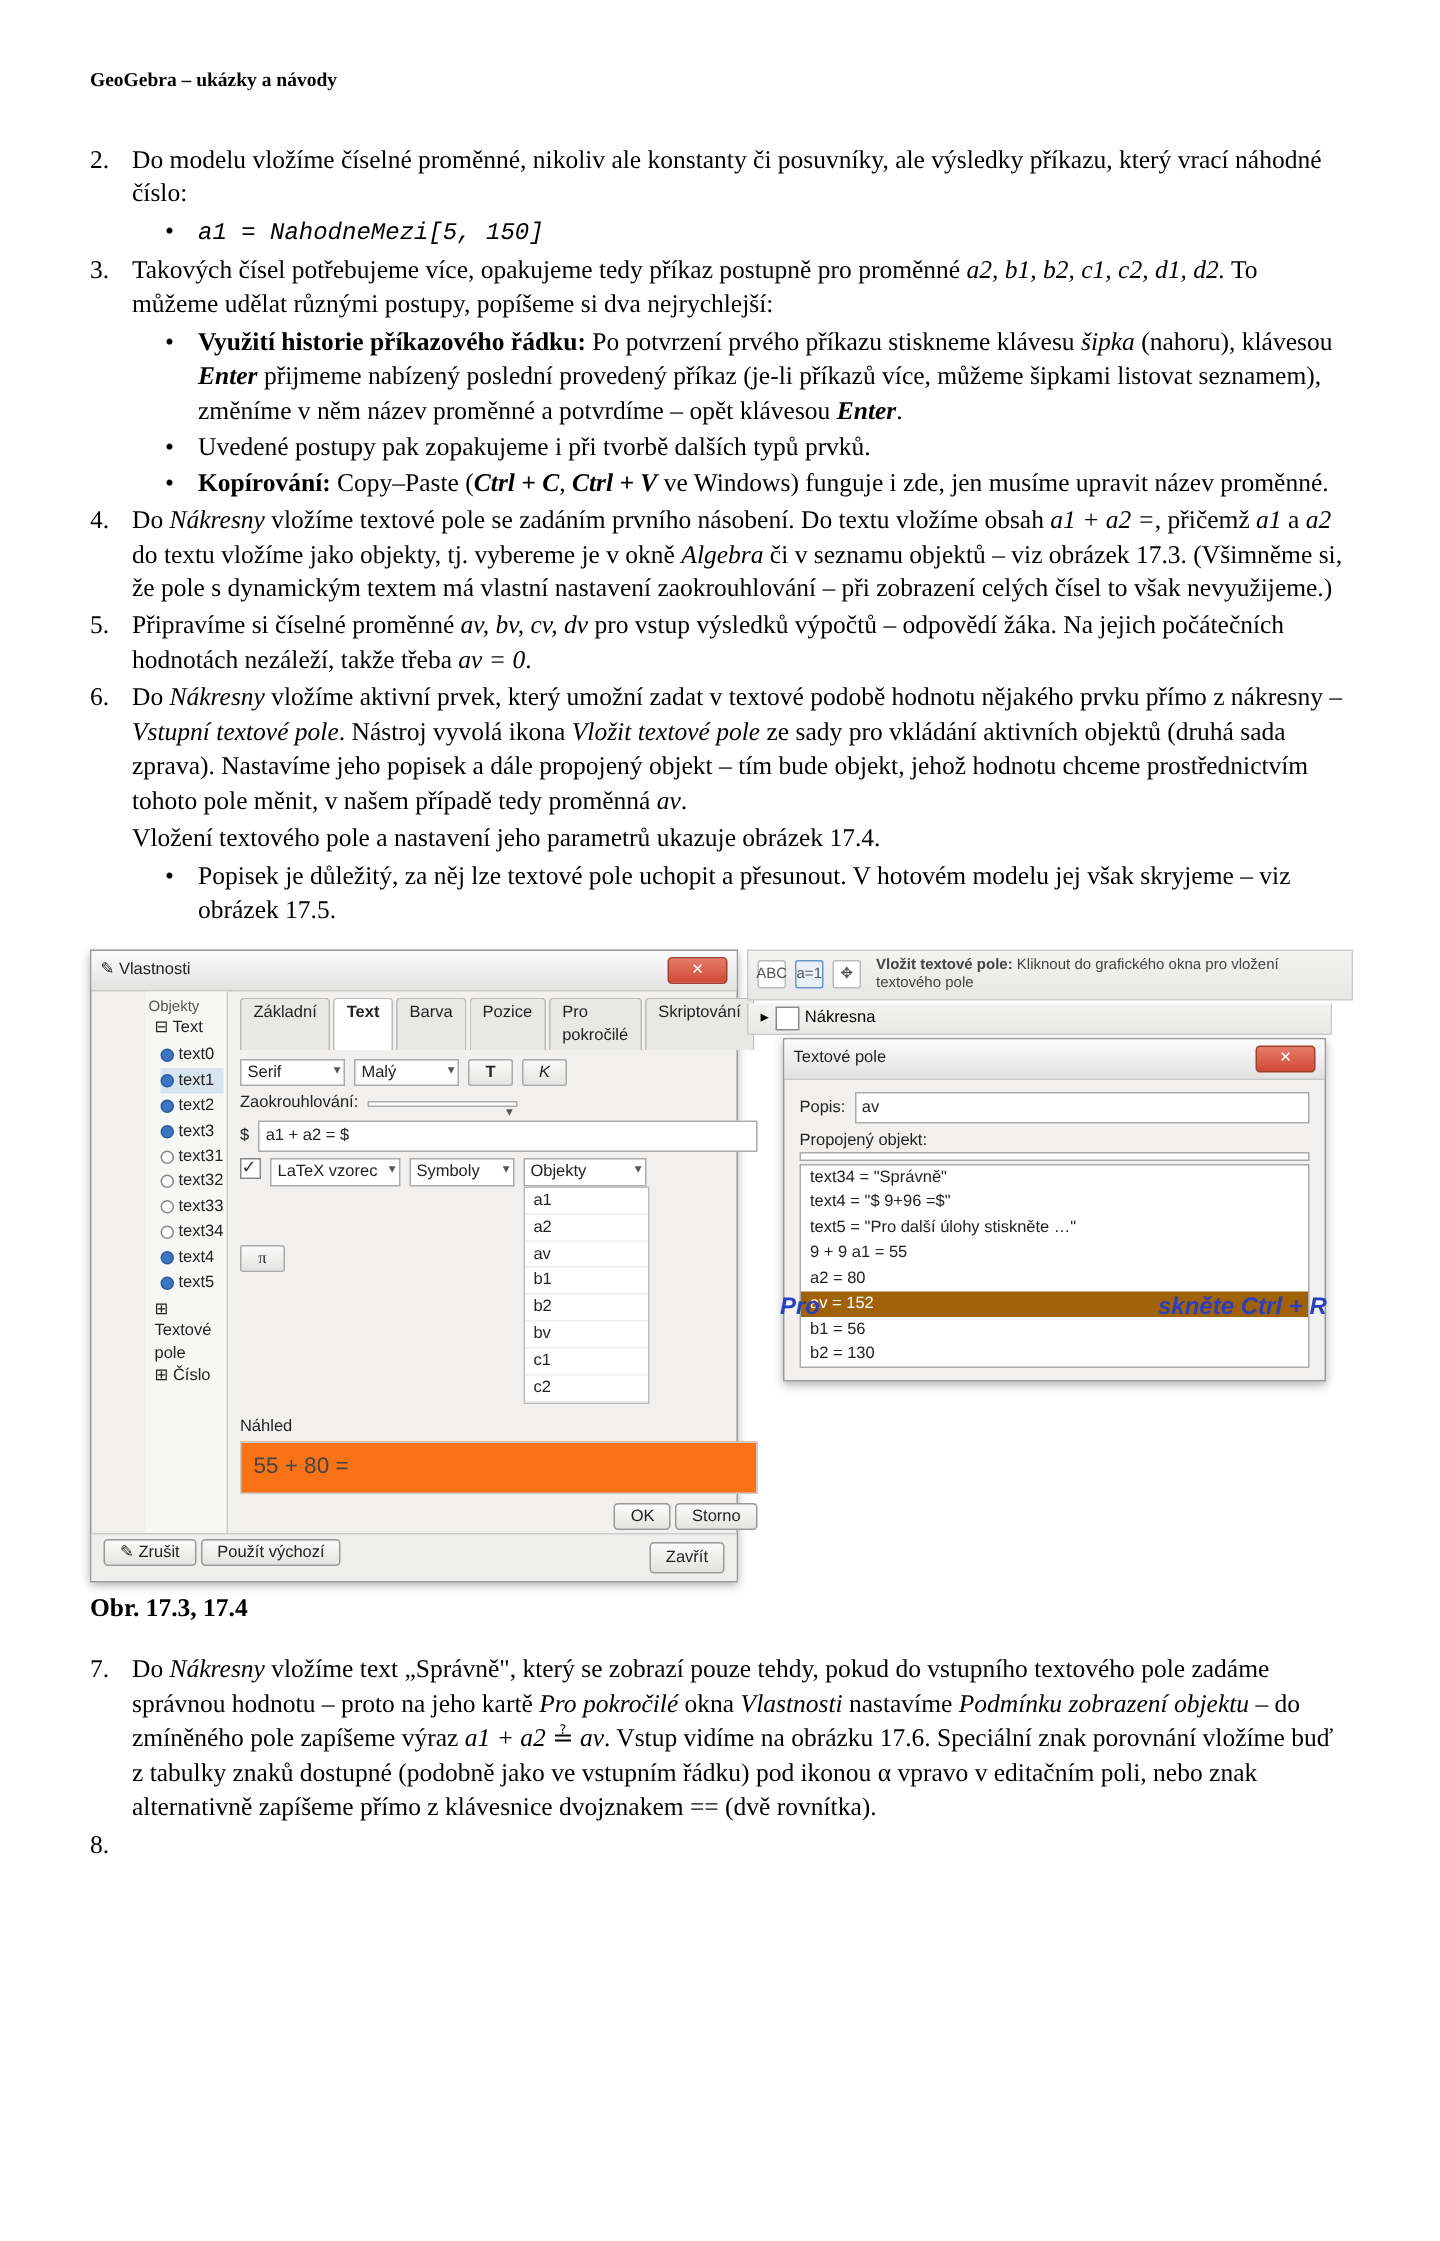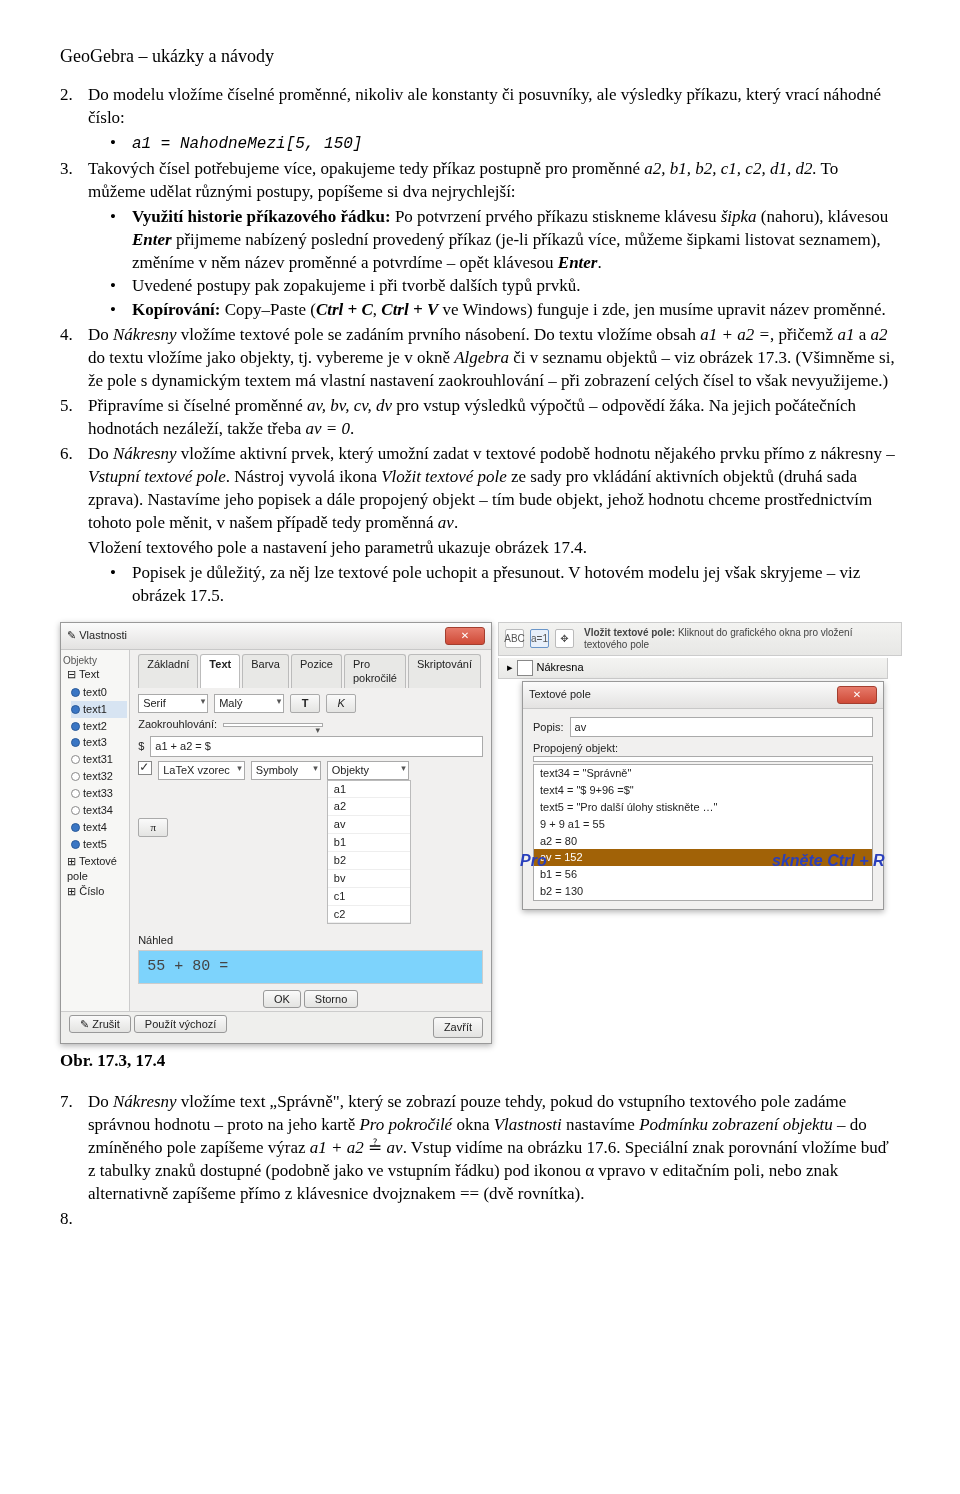--- a/index.html
+++ b/index.html
@@ -6,58 +6,58 @@
     font-family: "Times New Roman", Times, serif;
     font-size: 17px;
     line-height: 1.35;
     margin: 0;
     padding: 44px 60px 60px 60px;
     background: #fff;
     color: #000;
     width: 960px;
     box-sizing: border-box;
   }
-  .header { font-size: 18px; margin-bottom: 16px; }
+  .header { font-size: 13px; margin-bottom: 34px; font-weight: bold; }
   .numlist { margin: 0; padding: 0; list-style: none; }
   .numlist > li { margin-bottom: 2px; position: relative; padding-left: 28px; }
   .numlist > li > .num { position: absolute; left: 0; }
   .sub { margin: 2px 0 2px 22px; padding: 0; list-style: none; }
   .sub > li { position: relative; padding-left: 22px; margin-bottom: 1px; }
   .sub > li::before { content: "•"; position: absolute; left: 0; }
   .code { font-family: "Courier New", monospace; font-size: 16px; }
   .ital { font-style: italic; }
   .bold { font-weight: bold; }
   .bolditalic { font-weight: bold; font-style: italic; }
   .figs { display: flex; gap: 6px; align-items: flex-start; margin: 14px 0 0 0; }
   .dlg { border: 1px solid #999; background: #f1f0ef; font-family: Tahoma, Arial, sans-serif; font-size: 11px; color: #222; box-shadow: 0 2px 6px rgba(0,0,0,.3); }
   .dlg .titlebar { background: linear-gradient(#fbfbfb,#e3e2e1); border-bottom: 1px solid #c8c8c8; padding: 4px 6px; display: flex; justify-content: space-between; align-items: center; }
   .dlg .close-btn { background: linear-gradient(#e67a6a,#cf4a37); color: #fff; width: 38px; height: 16px; border-radius: 3px; text-align: center; font-size: 10px; line-height: 16px; border: 1px solid #a33e2f; }
   .dlg1 { width: 430px; }
-  .dlg1 .body { display: flex; }
+  .dlg1 .body { display: flex; margin-left: 36px; }
   .tree { width: 112px; border-right: 1px solid #ccc; padding: 4px 2px; background: #f7f7f5; }
   .tree .lbl { font-size: 10px; color: #555; }
   .tree ul { list-style: none; margin: 2px 0 2px 8px; padding: 0; }
   .tree li { padding: 1px 0 1px 12px; position: relative; font-size: 11px; }
   .tree li::before { content:""; position:absolute; left:0; top:4px; width:7px; height:7px; border:1px solid #888; border-radius:50%; background:#fff; }
   .tree li.filled::before { background:#3a76c4; border-color:#2a5a99; }
   .tree li.sel { background:#d7e4f2; }
   .rightpane { flex: 1; padding: 4px 8px; }
   .tabs { display: flex; gap: 0; margin-bottom: 6px; }
   .tab { padding: 2px 8px; border: 1px solid #bbb; border-bottom: none; background:#e8e8e6; font-size:11px; border-radius: 3px 3px 0 0; margin-right:2px; }
   .tab.active { background:#fff; font-weight:bold; }
   .frow { display: flex; align-items: center; gap: 6px; margin-bottom: 4px; }
   .dd { border: 1px solid #aaa; background: #fff; padding: 1px 14px 1px 4px; min-width: 50px; position: relative; display:inline-block; }
   .dd::after { content:"▾"; position:absolute; right:2px; top:0; font-size:9px; color:#555;}
   .btnsm { border:1px solid #aaa; background:linear-gradient(#fafafa,#e4e4e2); padding:1px 6px; border-radius:2px; min-width:16px; text-align:center; }
   .inp { border:1px solid #aaa; background:#fff; padding:2px 4px; flex:1; }
   .chk { width:12px; height:12px; border:1px solid #888; background:#fff; display:inline-block; position:relative; }
   .chk.on::after { content:"✓"; position:absolute; left:0; top:-3px; font-size:12px; color:#333; }
   .objlist { border:1px solid #bbb; width:82px; background:#fff; }
   .objlist .row { padding:1px 6px; border-bottom:1px solid #eee; }
-  .nahled { border:1px solid #ccc; background:#7dd3fc; padding:6px 8px; margin-top:2px; font-family:Liberation Mono, monospace; font-size:15px; color:#444; }
+  .nahled { border:1px solid #ccc; background:#f97316; padding:6px 8px; margin-top:2px; font-family:Liberation Sans, sans-serif; font-size:15px; color:#444; }
   .dlg1 .footer, .dlg2 .footer { display:flex; justify-content:space-between; padding:5px 8px; border-top:1px solid #ccc; background:#efefed; }
   .btn { border:1px solid #999; background:linear-gradient(#fafafa,#e3e3e1); padding:2px 10px; border-radius:3px; font-size:11px; }
   .right-stack { display:flex; flex-direction:column; gap:2px; }
   .toolbar2 { background:linear-gradient(#f3f3f1,#e7e7e5); border:1px solid #ccc; padding:4px 6px; display:flex; align-items:center; gap:6px; font-family:Tahoma,Arial,sans-serif; font-size:11px; width:390px; }
   .tbicon { width:17px; height:17px; border:1px solid #bbb; background:#fff; display:inline-flex; align-items:center; justify-content:center; font-size:10px; color:#555; border-radius:2px; }
   .tbicon.sel { background:#e8f0fa; border-color:#6a95c8 ; }
   .hint2 { font-size:10px; color:#444; line-height:1.2; flex:1; padding-left:4px; }
   .banner2 { background:linear-gradient(#f4f4f2,#e9e9e7); border:1px solid #ccc; border-top:none; padding:2px 8px; font-family:Tahoma,Arial,sans-serif; font-size:11px; width:390px; box-sizing:border-box; display:flex; align-items:center; gap:4px; }
   .dlg2 { width:360px; margin-left:24px; }
   .dlg2 .body { padding:8px 10px; }
@@ -186,21 +186,21 @@
             </div>
           </div>
         </div>
         <div class="frow" style="margin-top:-110px; width:60px">
           <span class="btnsm pi">π</span>
         </div>
         <div style="margin-top:96px">
           <div>Náhled</div>
           <div class="nahled">55 + 80 =</div>
         </div>
-        <div style="text-align:center; margin-top:8px">
+        <div style="text-align:right; margin-top:8px">
           <span class="btn">OK</span>
           <span class="btn">Storno</span>
         </div>
       </div>
     </div>
     <div class="footer">
       <div>
         <span class="btn">✎ <span>Zrušit</span></span>
         <span class="btn">Použít výchozí</span>
       </div>

